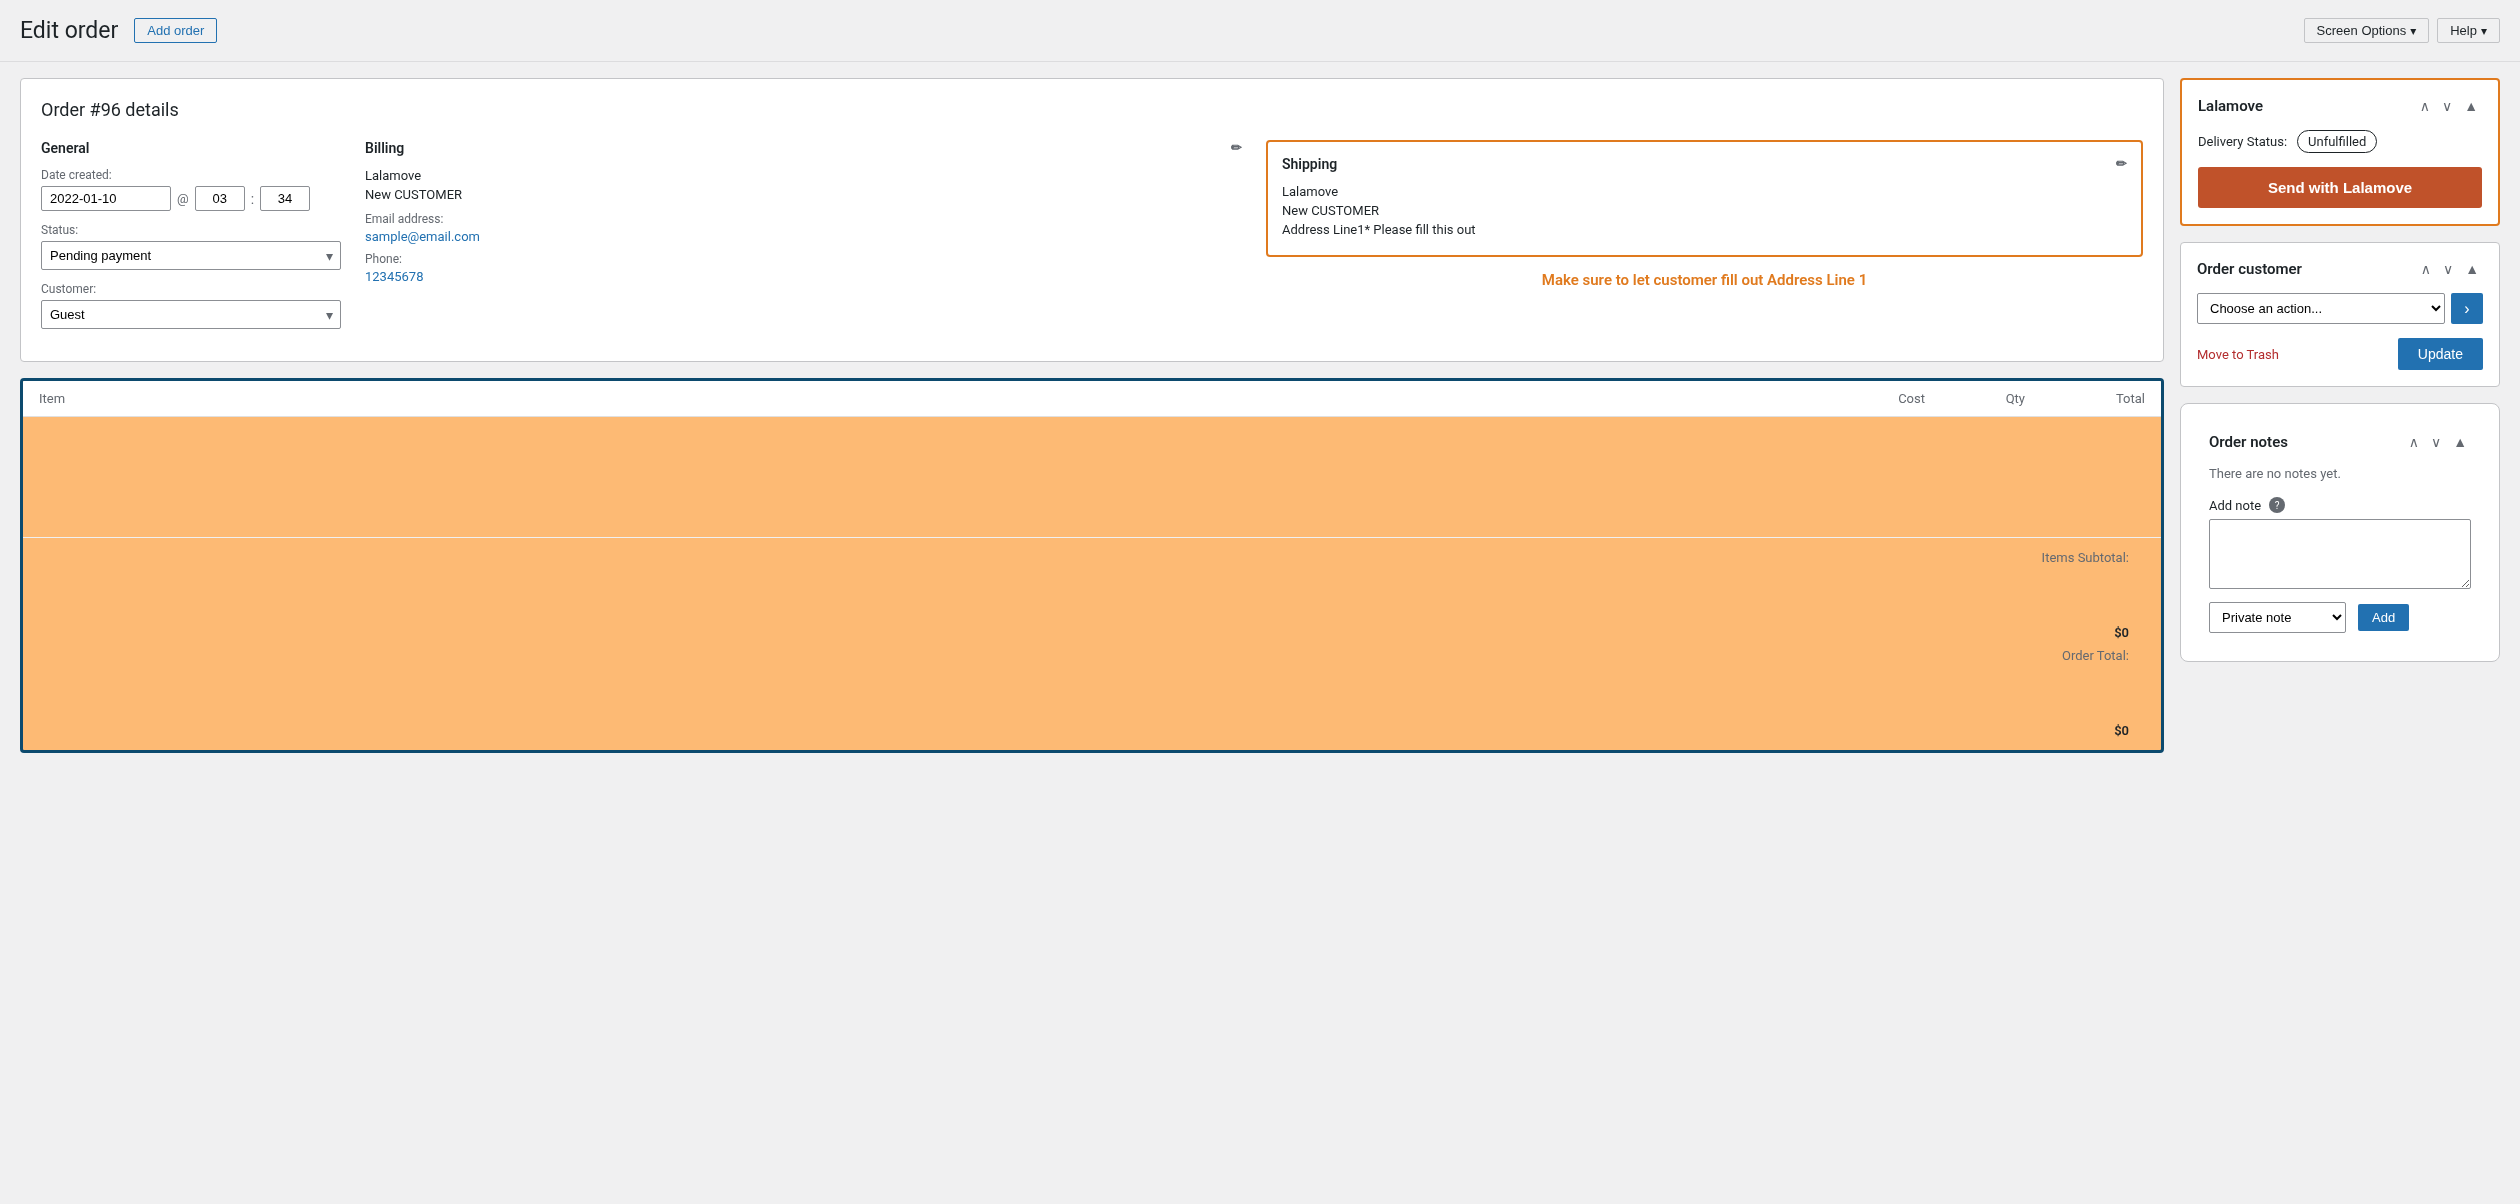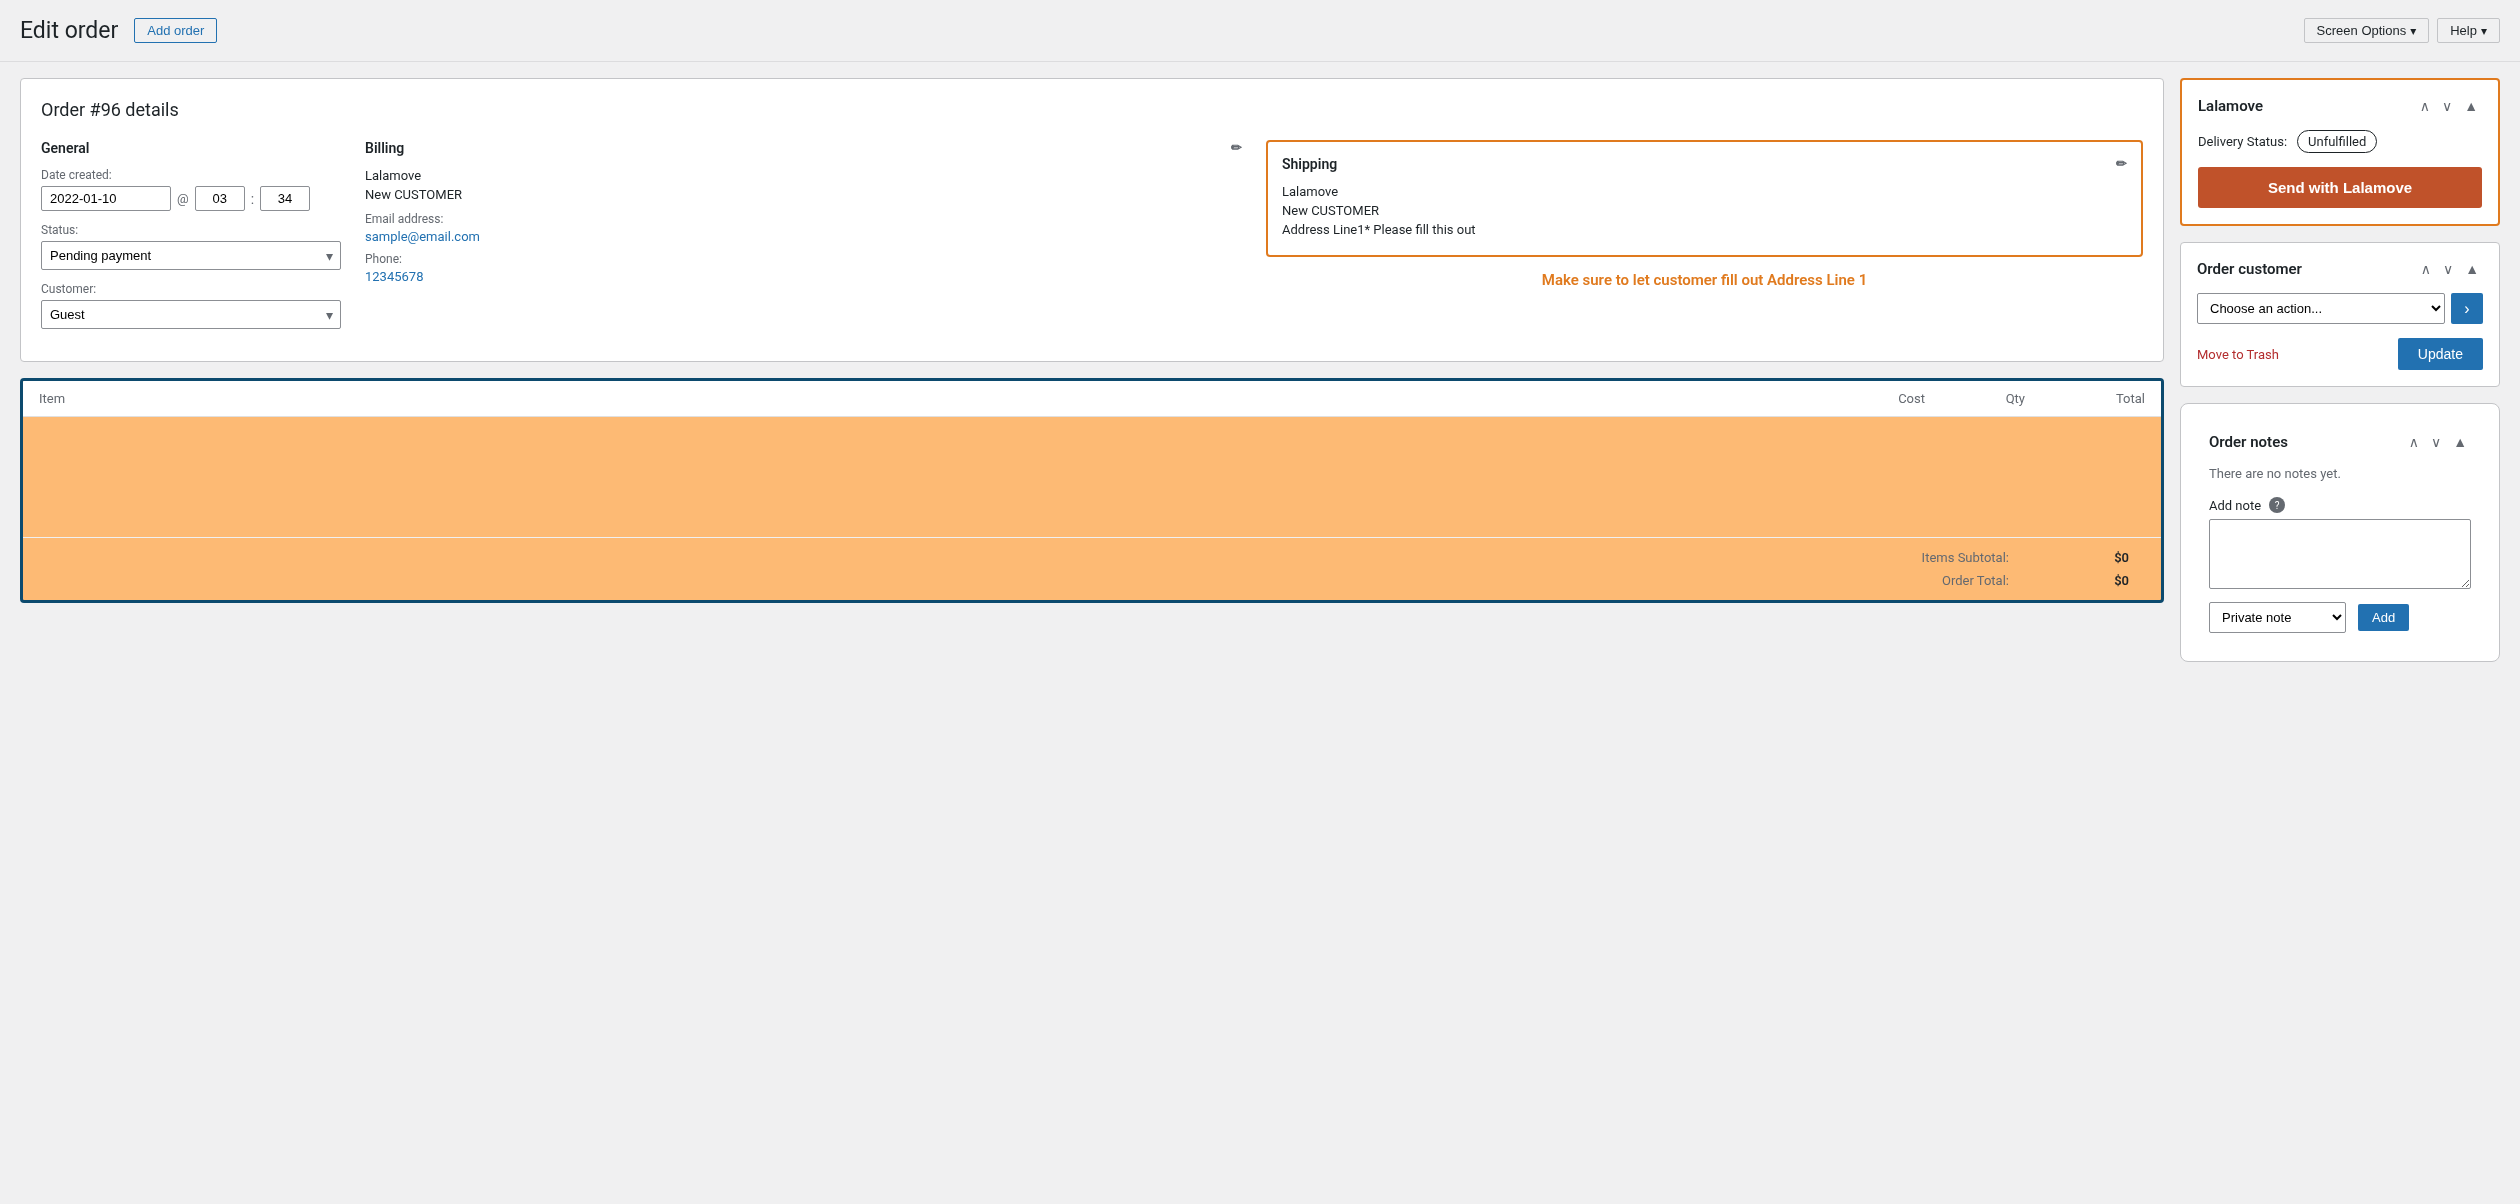--- a/index.html
+++ b/index.html
@@ -206,20 +206,21 @@
     .items-table-body {
       min-height: 120px;
       padding: 16px;
     }
     .totals-row {
       display: flex;
       justify-content: flex-end;
       padding: 4px 16px;
       gap: 60px;
       font-size: 13px;
+      flex-direction: column;
     }
     .totals-label {
       text-align: right;
       color: #646970;
       min-width: 120px;
     }
     .totals-value {
       font-weight: 600;
       min-width: 60px;
       text-align: right;

